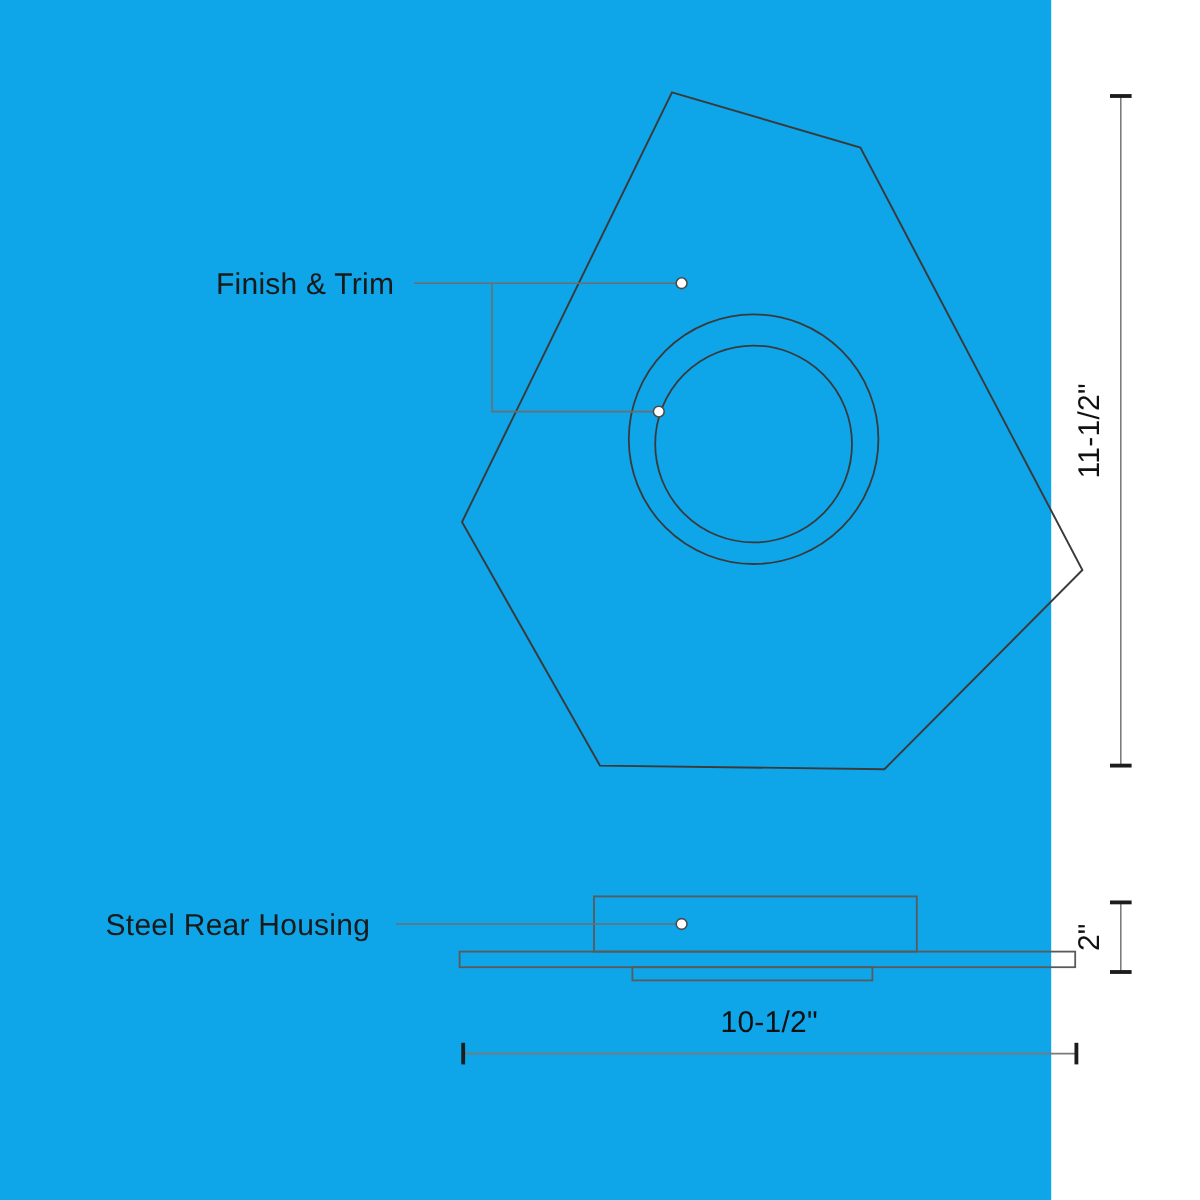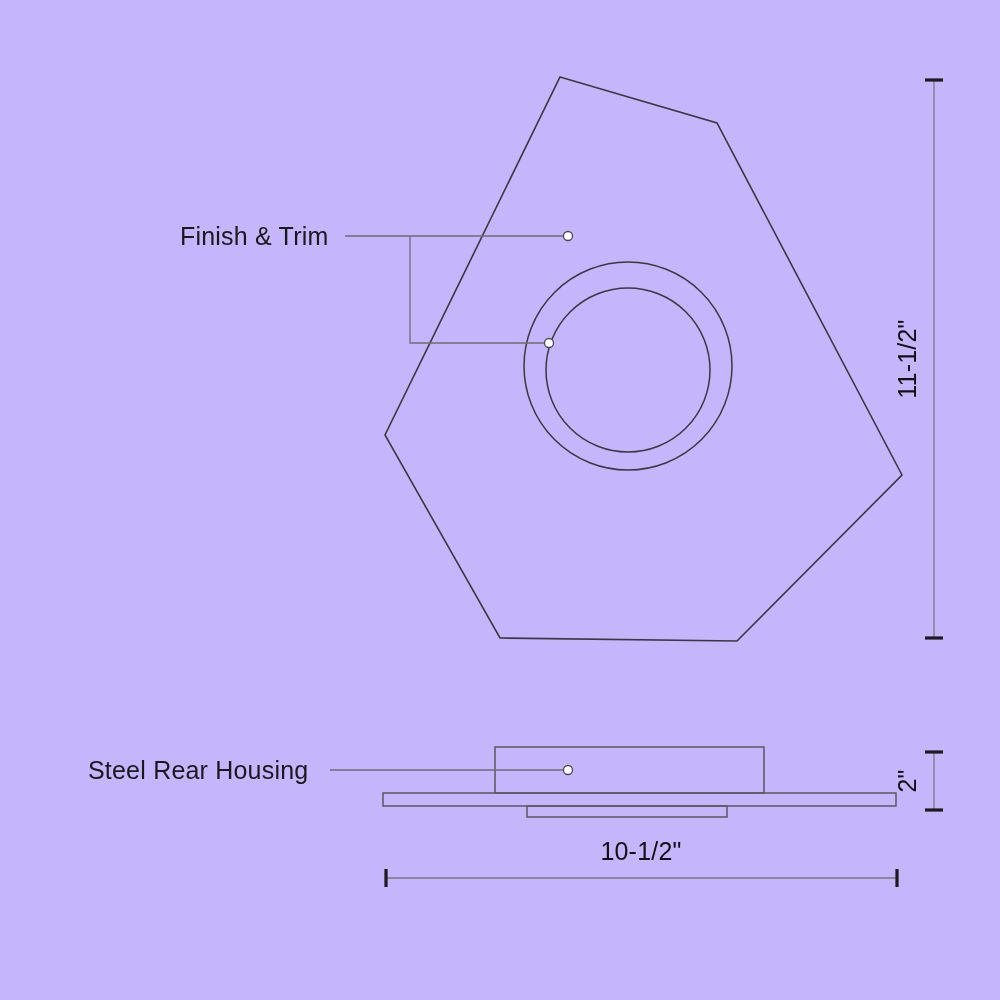--- a/index.html
+++ b/index.html
@@ -9,23 +9,23 @@
     background: #ffffff;
   }
   body {
     width: 1000px;
     height: 1000px;
     font-family: "Liberation Sans", sans-serif;
     overflow: hidden;
   }
   #drawing-root {
     position: relative;
-    width: 1000px;
+    width: 876px;
     height: 1000px;
-    background: #c4b5fd;
+    background: #0ea5e9;
   }
   svg#spec-svg {
     display: block;
     width: 1000px;
     height: 1000px;
   }
   .part-outline {
     fill: none;
     stroke: #3a3a3a;
     stroke-width: 1.6;

